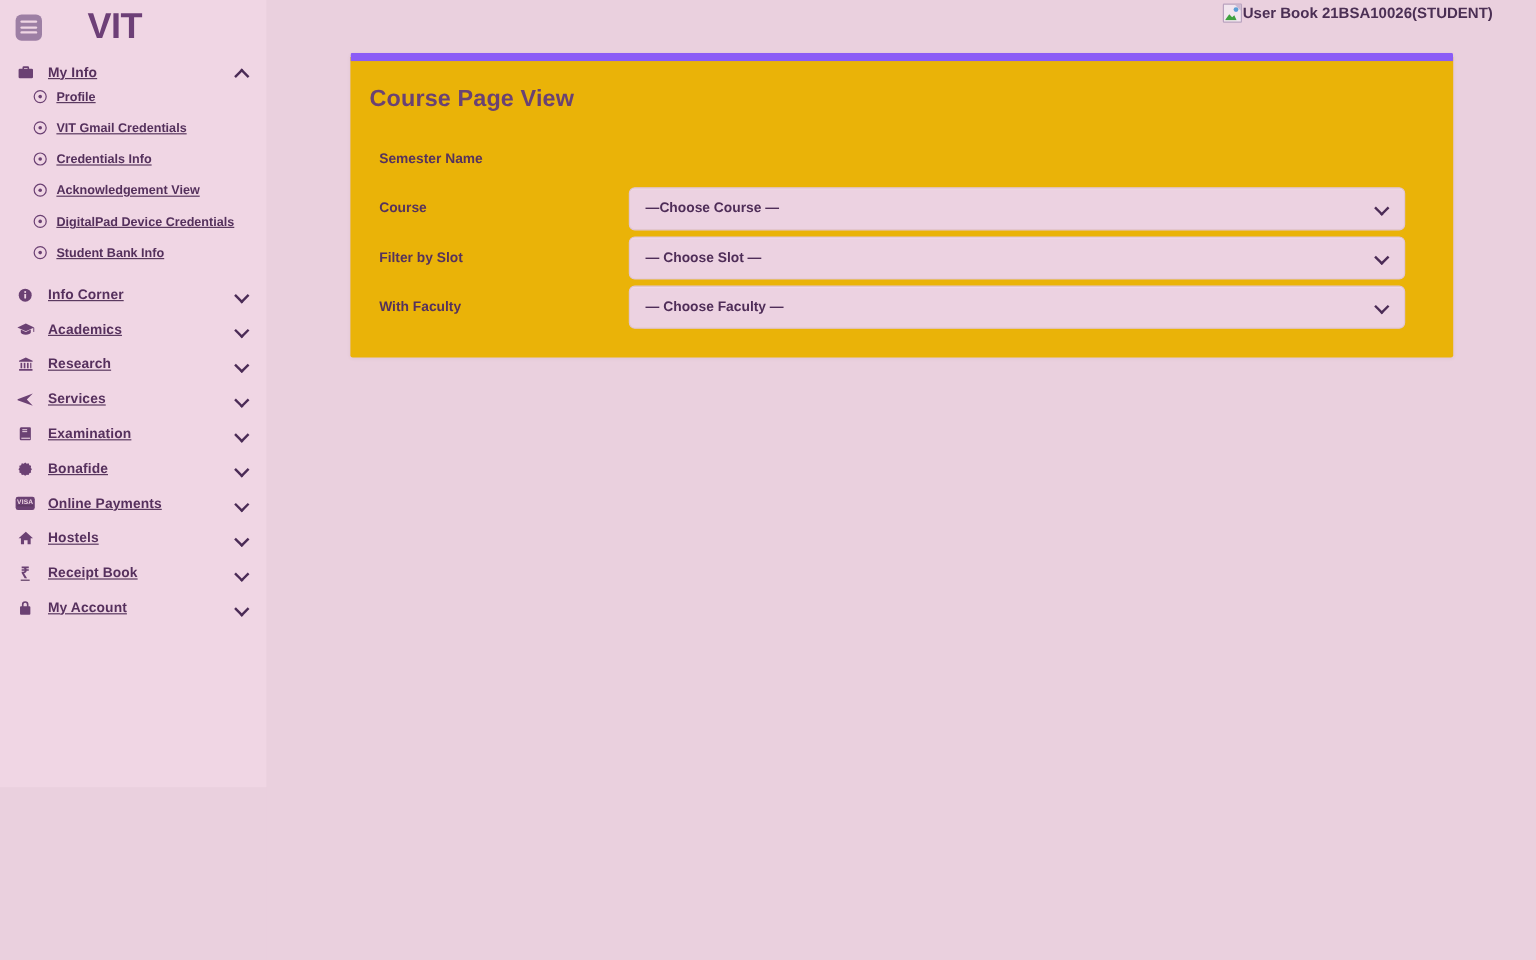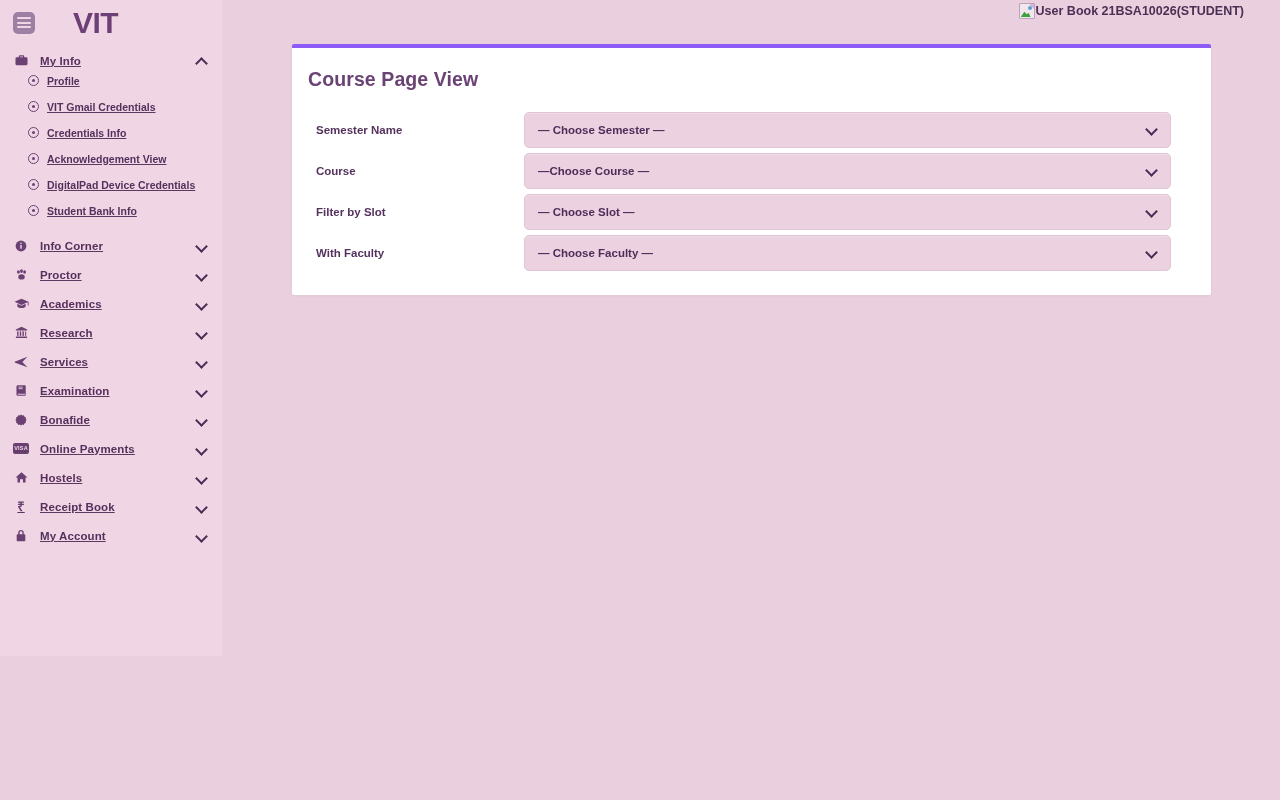--- a/index.html
+++ b/index.html
@@ -194,22 +194,22 @@
     position: absolute;
     left: 222px; top: 0;
     width: 1058px; height: 800px;
     background: #ead0de;
   }
 
   #card {
     position: absolute;
     left: 70px; top: 44px;
     width: 919px;
-    background: #ffffff;
-    border-top: 4px solid #8b5cf6;
+    background: #eab308;
+    border-top: 7px solid #8b5cf6;
     border-radius: 2px;
     box-shadow: 0 1px 3px rgba(80,45,85,0.06);
     padding: 14px 16px 22px 16px;
   }
 
   #card-title {
     font-size: 19.5px;
     font-weight: 700;
     color: #6a4273;
     margin: 6px 0 18px 0;
@@ -330,32 +330,20 @@
           <svg width="12" height="12" viewBox="0 0 16 16" fill="#6b4173">
               <circle cx="8" cy="8" r="7.2"></circle>
               <rect x="7" y="6.6" width="2" height="5.2" fill="#f0d6e4" rx="0.7"></rect>
               <circle cx="8" cy="4.4" r="1.1" fill="#f0d6e4"></circle>
             </svg>
         </span>
         <span class="nav-label">Info Corner</span>
         <span class="chev"></span>
       </li>
 
-      <li class="nav-item">
-        <span class="nav-icon">
-          <svg width="13" height="13" viewBox="0 0 16 16" fill="#6b4173">
-              <ellipse cx="4.2" cy="5" rx="1.8" ry="2.2"></ellipse>
-              <ellipse cx="8" cy="3.8" rx="1.8" ry="2.3"></ellipse>
-              <ellipse cx="11.8" cy="5" rx="1.8" ry="2.2"></ellipse>
-              <ellipse cx="8" cy="11" rx="4" ry="3.3"></ellipse>
-            </svg>
-        </span>
-        <span class="nav-label">Proctor</span>
-        <span class="chev"></span>
-      </li>
 
       <li class="nav-item">
         <span class="nav-icon">
           <svg width="15" height="13" viewBox="0 0 18 14" fill="#6b4173">
               <path d="M9 1.2 17.4 5 9 8.8.6 5 9 1.2z"></path>
               <path d="M4 7.2v3c0 1.2 2.3 2.2 5 2.2s5-1 5-2.2v-3L9 9.6 4 7.2z"></path>
               <rect x="16.5" y="5" width="1" height="4.6" rx="0.5"></rect>
             </svg>
         </span>
         <span class="nav-label">Academics</span>
@@ -450,24 +438,20 @@
   </div>
 
   <div id="main">
 
     <div id="card">
 
       <div id="card-title">Course Page View</div>
 
       <div class="form-row">
         <div class="form-label">Semester Name</div>
-        <div class="select-wrap">
-          <div class="select-box">— Choose Semester —</div>
-          <span class="select-chev"></span>
-        </div>
       </div>
 
       <div class="form-row">
         <div class="form-label">Course</div>
         <div class="select-wrap">
           <div class="select-box">—Choose Course —</div>
           <span class="select-chev"></span>
         </div>
       </div>
 

